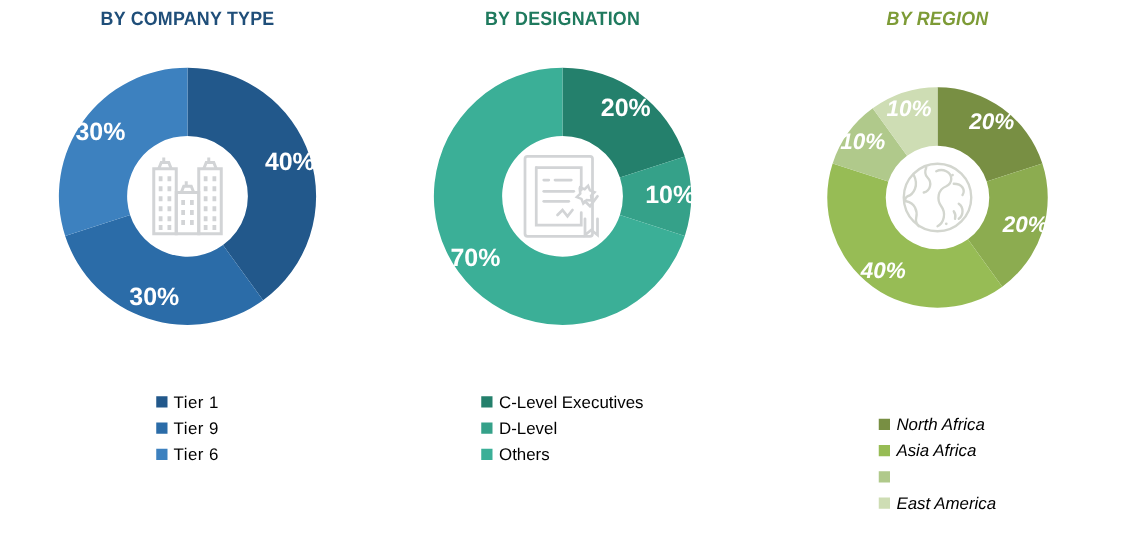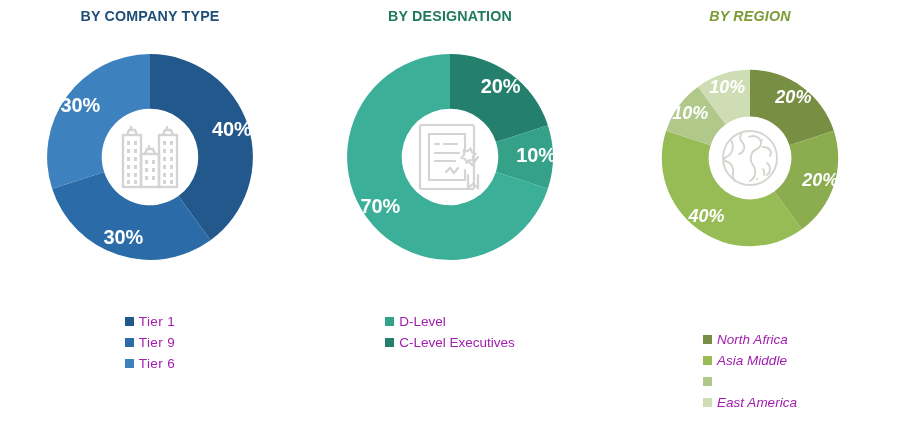--- a/index.html
+++ b/index.html
@@ -96,21 +96,21 @@
     white-space: nowrap;
   }
   .legend-swatch {
     width: 9px;
     height: 9px;
     margin-right: 5px;
     flex: 0 0 auto;
   }
   .legend-label {
     font-size: 13.5px;
-    color: #a21caf;
+    color: #000000;
     font-family: "Liberation Sans", sans-serif;
     line-height: 1;
   }
   .tier-label { letter-spacing: 0.4px; }
 </style>
 </head>
 <body>
 
 <div class="board">
 
@@ -226,25 +226,28 @@
             <path d="M58 26 l4.0 1.6 l3.0 -3.0 l1.6 4.0 l4.0 1.6 l-3.0 3.0 l0.5 4.3 l-4.3 -0.5 l-3.0 3.0 l-1.6 -4.0 l-4.0 -1.6 l3.0 -3.0 l-0.5 -4.3 z" transform="translate(-8,6) scale(0.92) translate(4,0)"></path>
             <polyline points="53,41 57,45 63,37"></polyline>
           </g>
         </svg>
       </div>
     </div>
 
     <div class="legend">
       <div class="legend-center">
         <div class="legend-inner" id="legend-inner-designation"><div class="legend-row">
+              <span class="legend-swatch" style="background: rgb(36, 128, 108);"></span>
+              <span class="legend-label">C-Level Executives</span>
+            </div><div class="legend-row">
               <span class="legend-swatch" style="background: rgb(53, 161, 137);"></span>
               <span class="legend-label">D-Level</span>
             </div><div class="legend-row">
-              <span class="legend-swatch" style="background: rgb(36, 128, 108);"></span>
-              <span class="legend-label">C-Level Executives</span>
+              <span class="legend-swatch" style="background: rgb(59, 175, 151);"></span>
+              <span class="legend-label">Others</span>
             </div></div>
       </div>
     </div>
   </div>
 
   <div class="panel" id="panel-region">
     <div class="panel-title">BY REGION</div>
 
     <div class="donut-wrap">
       <svg class="donut-svg" viewBox="0 0 200 200">
@@ -281,21 +284,21 @@
       </div>
     </div>
 
     <div class="legend">
       <div class="legend-center">
         <div class="legend-inner" id="legend-inner-region"><div class="legend-row">
               <span class="legend-swatch" style="background: rgb(120, 143, 67);"></span>
               <span class="legend-label">North Africa</span>
             </div><div class="legend-row">
               <span class="legend-swatch" style="background: rgb(151, 188, 85);"></span>
-              <span class="legend-label">Asia Middle</span>
+              <span class="legend-label">Asia Africa</span>
             </div><div class="legend-row">
               <span class="legend-swatch" style="background: rgb(176, 201, 139);"></span>
             </div><div class="legend-row">
               <span class="legend-swatch" style="background: rgb(206, 221, 180);"></span>
               <span class="legend-label">East America</span>
             </div></div>
       </div>
     </div>
   </div>
 

